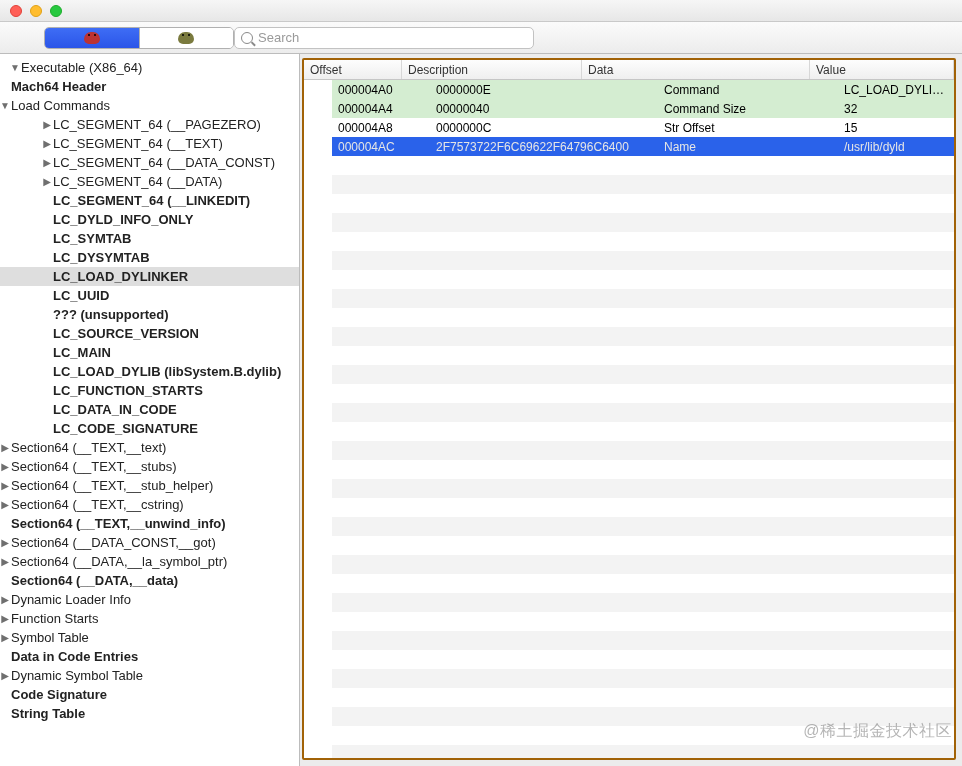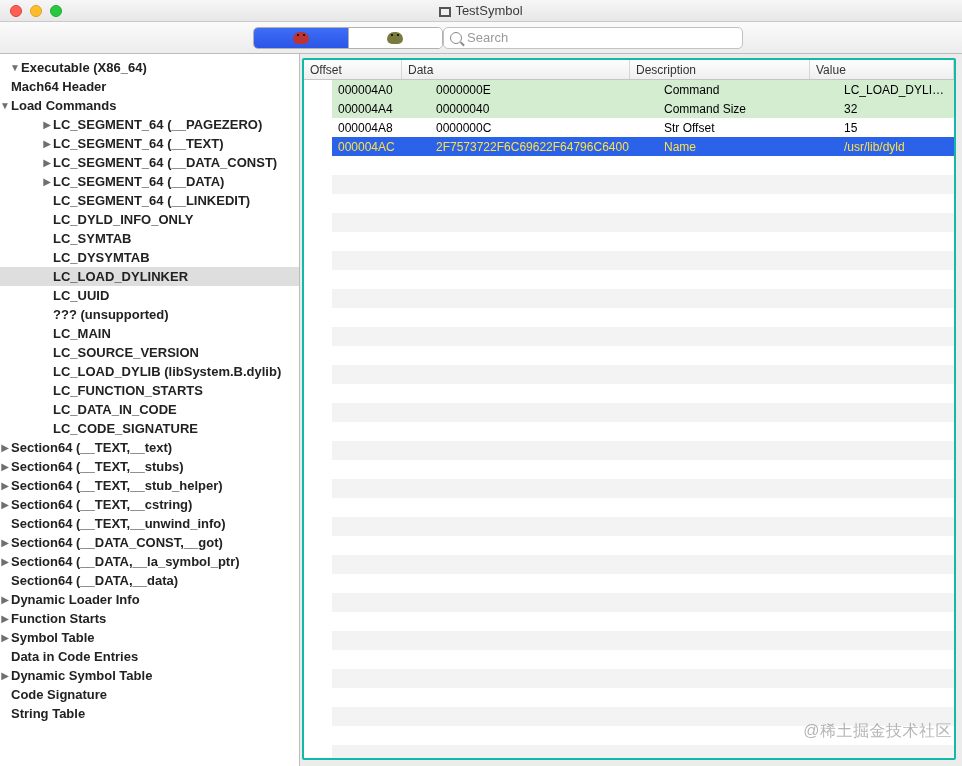--- a/index.html
+++ b/index.html
@@ -16,21 +16,21 @@
   .dot.yellow { background:#ffbd2e; border:1px solid #e1a116;}
   .dot.green { background:#28c940; border:1px solid #1dad2b;}
   .title { position:absolute; left:0; right:0; text-align:center; font-size:13px; color:#3b3b3b;}
   .title-icon{display:inline-block;width:12px;height:10px;background:#555;vertical-align:middle;margin-right:4px;position:relative;}
   .title-icon::after{content:"";position:absolute;inset:2px;background:#f0f0f0;}
 
   
   .toolbar {
     height: 32px; background: linear-gradient(#fbfbfb,#ececec);
     border-bottom: 1px solid #bcbcbc; display:flex; align-items:center; padding:0 10px;
-    justify-content: center;
+    justify-content: flex-start;
   }
   .seg {
     display:flex; width:190px; height:22px; border:1px solid #b0b0b0; border-radius:5px; overflow:hidden;
     margin-left: 34px;
   }
   .seg .half{flex:1; display:flex;align-items:center;justify-content:center;}
   .seg .half:first-child{background:linear-gradient(#3e6df5,#2b55e8);}
   .seg .half:last-child{background:#fff;border-left:1px solid #b0b0b0;}
   .bug{width:16px;height:12px;border-radius:7px 7px 5px 5px;background:#b33; position:relative;}
   .bug::before,.bug::after{content:"";position:absolute;width:2px;height:2px;background:#000;border-radius:50%;top:2px;}
@@ -44,54 +44,51 @@
   .mag::after{content:"";position:absolute;width:5px;height:1.5px;background:#8a8a8a;bottom:-2px;right:-4px;transform:rotate(45deg);}
 
   
   .split{display:flex;height:calc(100% - 54px);}
   .sidebar{
     width:300px;background:#fff;border-right:1px solid #bcbcbc;overflow-y:auto;
     font-size:13px;color:#222;padding:4px 0;
   }
   .node{display:flex;align-items:center;height:19px;white-space:nowrap;cursor:default;user-select:none;}
   .node .arr{width:10px;display:inline-block;text-align:center;color:#6f6f6f;font-size:10px;margin-right:1px;}
-  .node .lbl{font-weight:700;}
+  .node .lbl{font-weight:400;}
   .node.leaf .lbl{font-weight:600;}
   .node.sel{background:#dedede;}
   .d0{padding-left:10px}.d1{}.d2{padding-left:42px}
 
   
   .content{
-    flex:1;margin:4px 6px 6px 2px;border:2px solid #14b8a6;border-radius:2px;background:#fff;
+    flex:1;margin:4px 6px 6px 2px;border:2px solid #a16207;border-radius:2px;background:#fff;
     display:flex;flex-direction:column;overflow:hidden;
   }
   .thead{display:flex;height:20px;background:linear-gradient(#fdfdfd,#efefef);border-bottom:1px solid #c6c6c6;font-size:12px;color:#333;}
   .th{padding:3px 6px;border-right:1px solid #d7d7d7;}
   .c-off{width:98px}.c-data{width:228px}.c-desc{width:180px}.c-val{flex:1}
   .tbody{flex:1;overflow:auto;font-family:Menlo,Consolas,monospace;font-size:12px;margin-left:28px;}
   .tr{display:flex;height:19px;align-items:center;}
   .td{padding:0 6px;overflow:hidden;text-overflow:ellipsis;white-space:nowrap;}
   .tr.z0{background:#fff}.tr.z1{background:#f3f3f3}
   .tr.hl{background:#d4edd1}
-  .tr.sel{background:#2a62ea;color:#fde047}
+  .tr.sel{background:#2a62ea;color:#e5e5e5}
 
   .watermark{position:absolute;right:10px;bottom:24px;font-size:16px;color:rgba(120,120,120,.55);letter-spacing:.5px;}
 </style>
 </head>
 <body>
 
 <div class="titlebar">
   <div class="traffic">
     <div class="dot red"></div>
     <div class="dot yellow"></div>
     <div class="dot green"></div>
   </div>
-  <div class="title">
-    <span class="title-icon"></span><span>TestSymbol</span>
-  </div>
 </div>
 
 <div class="toolbar">
   <div class="seg">
     <div class="half">
         <span class="bug"></span>
       </div>
     <div class="half">
         <span class="bug bug2"></span>
       </div>
@@ -155,25 +152,25 @@
       <div class="node d2 leaf">
         <span class="arr"></span>
         <span class="lbl">LC_UUID</span>
       </div>
       <div class="node d2 leaf">
         <span class="arr"></span>
         <span class="lbl">??? (unsupported)</span>
       </div>
       <div class="node d2 leaf">
         <span class="arr"></span>
+        <span class="lbl">LC_SOURCE_VERSION</span>
+      </div>
+      <div class="node d2 leaf">
+        <span class="arr"></span>
         <span class="lbl">LC_MAIN</span>
-      </div>
-      <div class="node d2 leaf">
-        <span class="arr"></span>
-        <span class="lbl">LC_SOURCE_VERSION</span>
       </div>
       <div class="node d2 leaf">
         <span class="arr"></span>
         <span class="lbl">LC_LOAD_DYLIB (libSystem.B.dylib)</span>
       </div>
       <div class="node d2 leaf">
         <span class="arr"></span>
         <span class="lbl">LC_FUNCTION_STARTS</span>
       </div>
       <div class="node d2 leaf">
@@ -241,22 +238,22 @@
         <span class="lbl">Code Signature</span>
       </div>
       <div class="node d1 leaf">
         <span class="arr"></span>
         <span class="lbl">String Table</span>
       </div>
     </div>
   <div class="content">
     <div class="thead">
       <div class="th c-off">Offset</div>
+      <div class="th c-desc">Description</div>
       <div class="th c-data">Data</div>
-      <div class="th c-desc">Description</div>
       <div class="th c-val">Value</div>
     </div>
     <div class="tbody" id="tbody">
         <div class="tr hl">
           <div class="td c-off">000004A0</div>
           <div class="td c-data">0000000E</div>
           <div class="td c-desc">Command</div>
           <div class="td c-val">LC_LOAD_DYLINKER</div>
         </div>
         <div class="tr hl">

